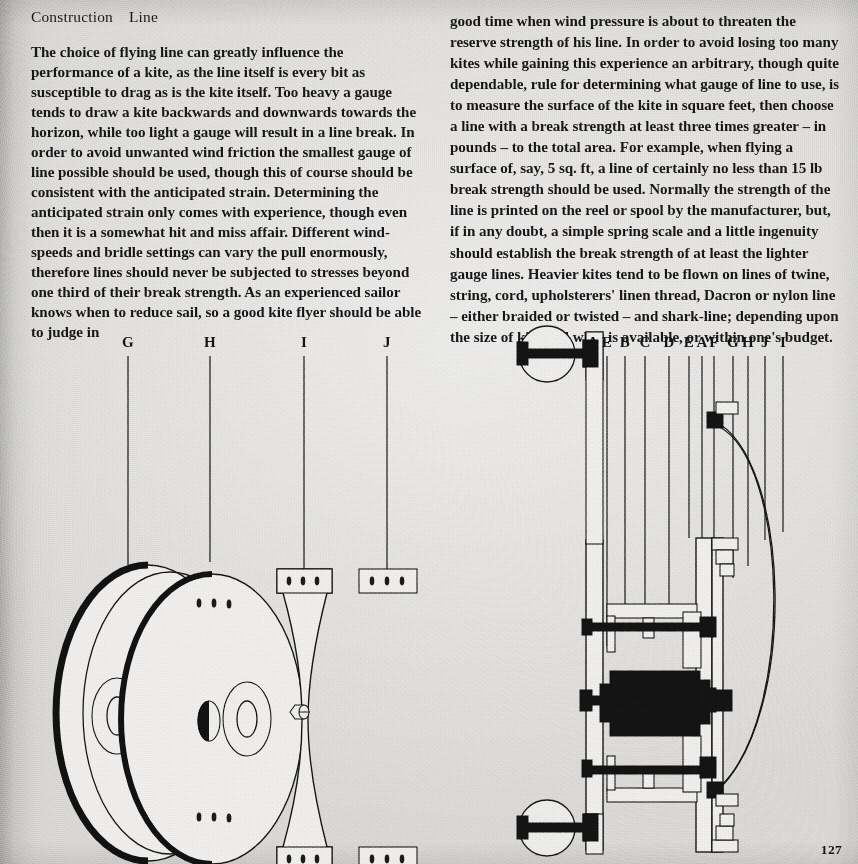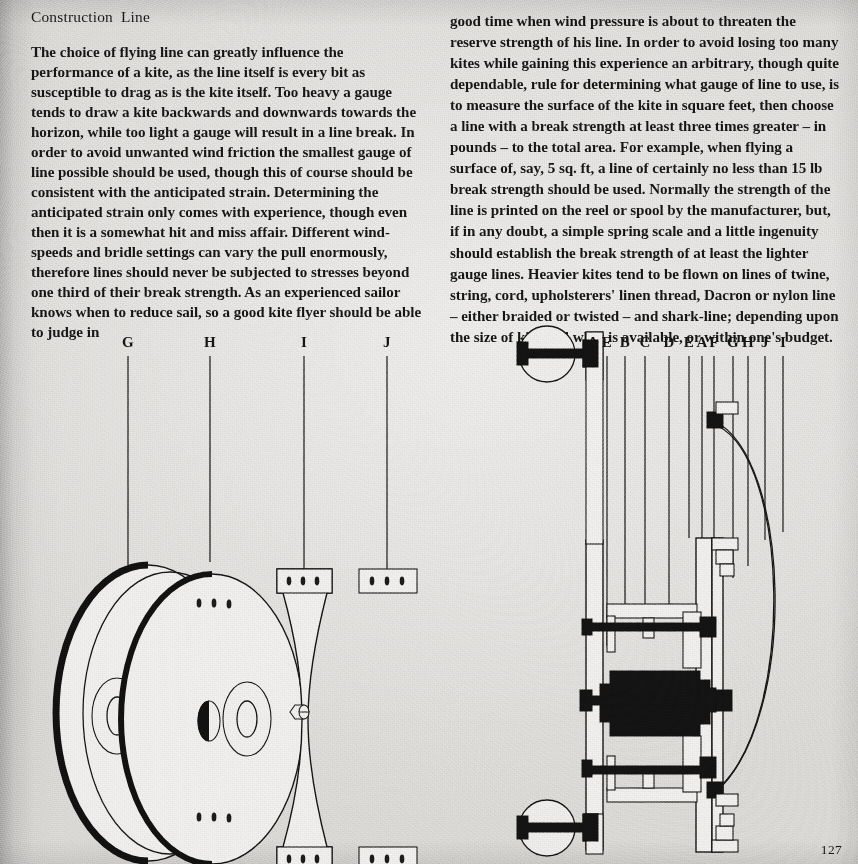--- a/index.html
+++ b/index.html
@@ -47,21 +47,21 @@
   .col{position:absolute;}
   #col-left{left:31px;top:8px;width:398px;}
   #col-right{left:450px;top:11px;width:390px;}
 
   #heading{
     font-size:15.4px;
     letter-spacing:.2px;
     margin:0 0 16px 0;
     font-weight:400;
   }
-  #heading .w2{margin-left:8px;}
+  #heading .w2{margin-left:16px;}
 
   .body-text p{
     margin:0;
     font-size:15.1px;
     line-height:20px;
     letter-spacing:-0.05px;
     font-weight:600;
     text-rendering:optimizeLegibility;
   }
   .body-text.rt p{line-height:21.05px;}
@@ -70,21 +70,21 @@
   #figure{position:absolute;left:0;top:316px;width:858px;height:548px;}
   svg{display:block;}
   .lbl{
     font-family:"Liberation Serif","DejaVu Serif",serif;
     font-size:15px;font-weight:600;fill:#141414;
     letter-spacing:.3px;
   }
 
   #pageno{
     position:absolute;right:16px;bottom:6px;
-    font-size:13.5px;font-weight:400;letter-spacing:.3px;
+    font-size:13.5px;font-weight:700;letter-spacing:.3px;
   }
 </style>
 </head>
 <body>
 
 <div id="page">
 
   <div class="col" id="col-left">
     <h1 id="heading"><span>Construction</span><span class="w2">Line</span></h1>
     <div class="body-text">

